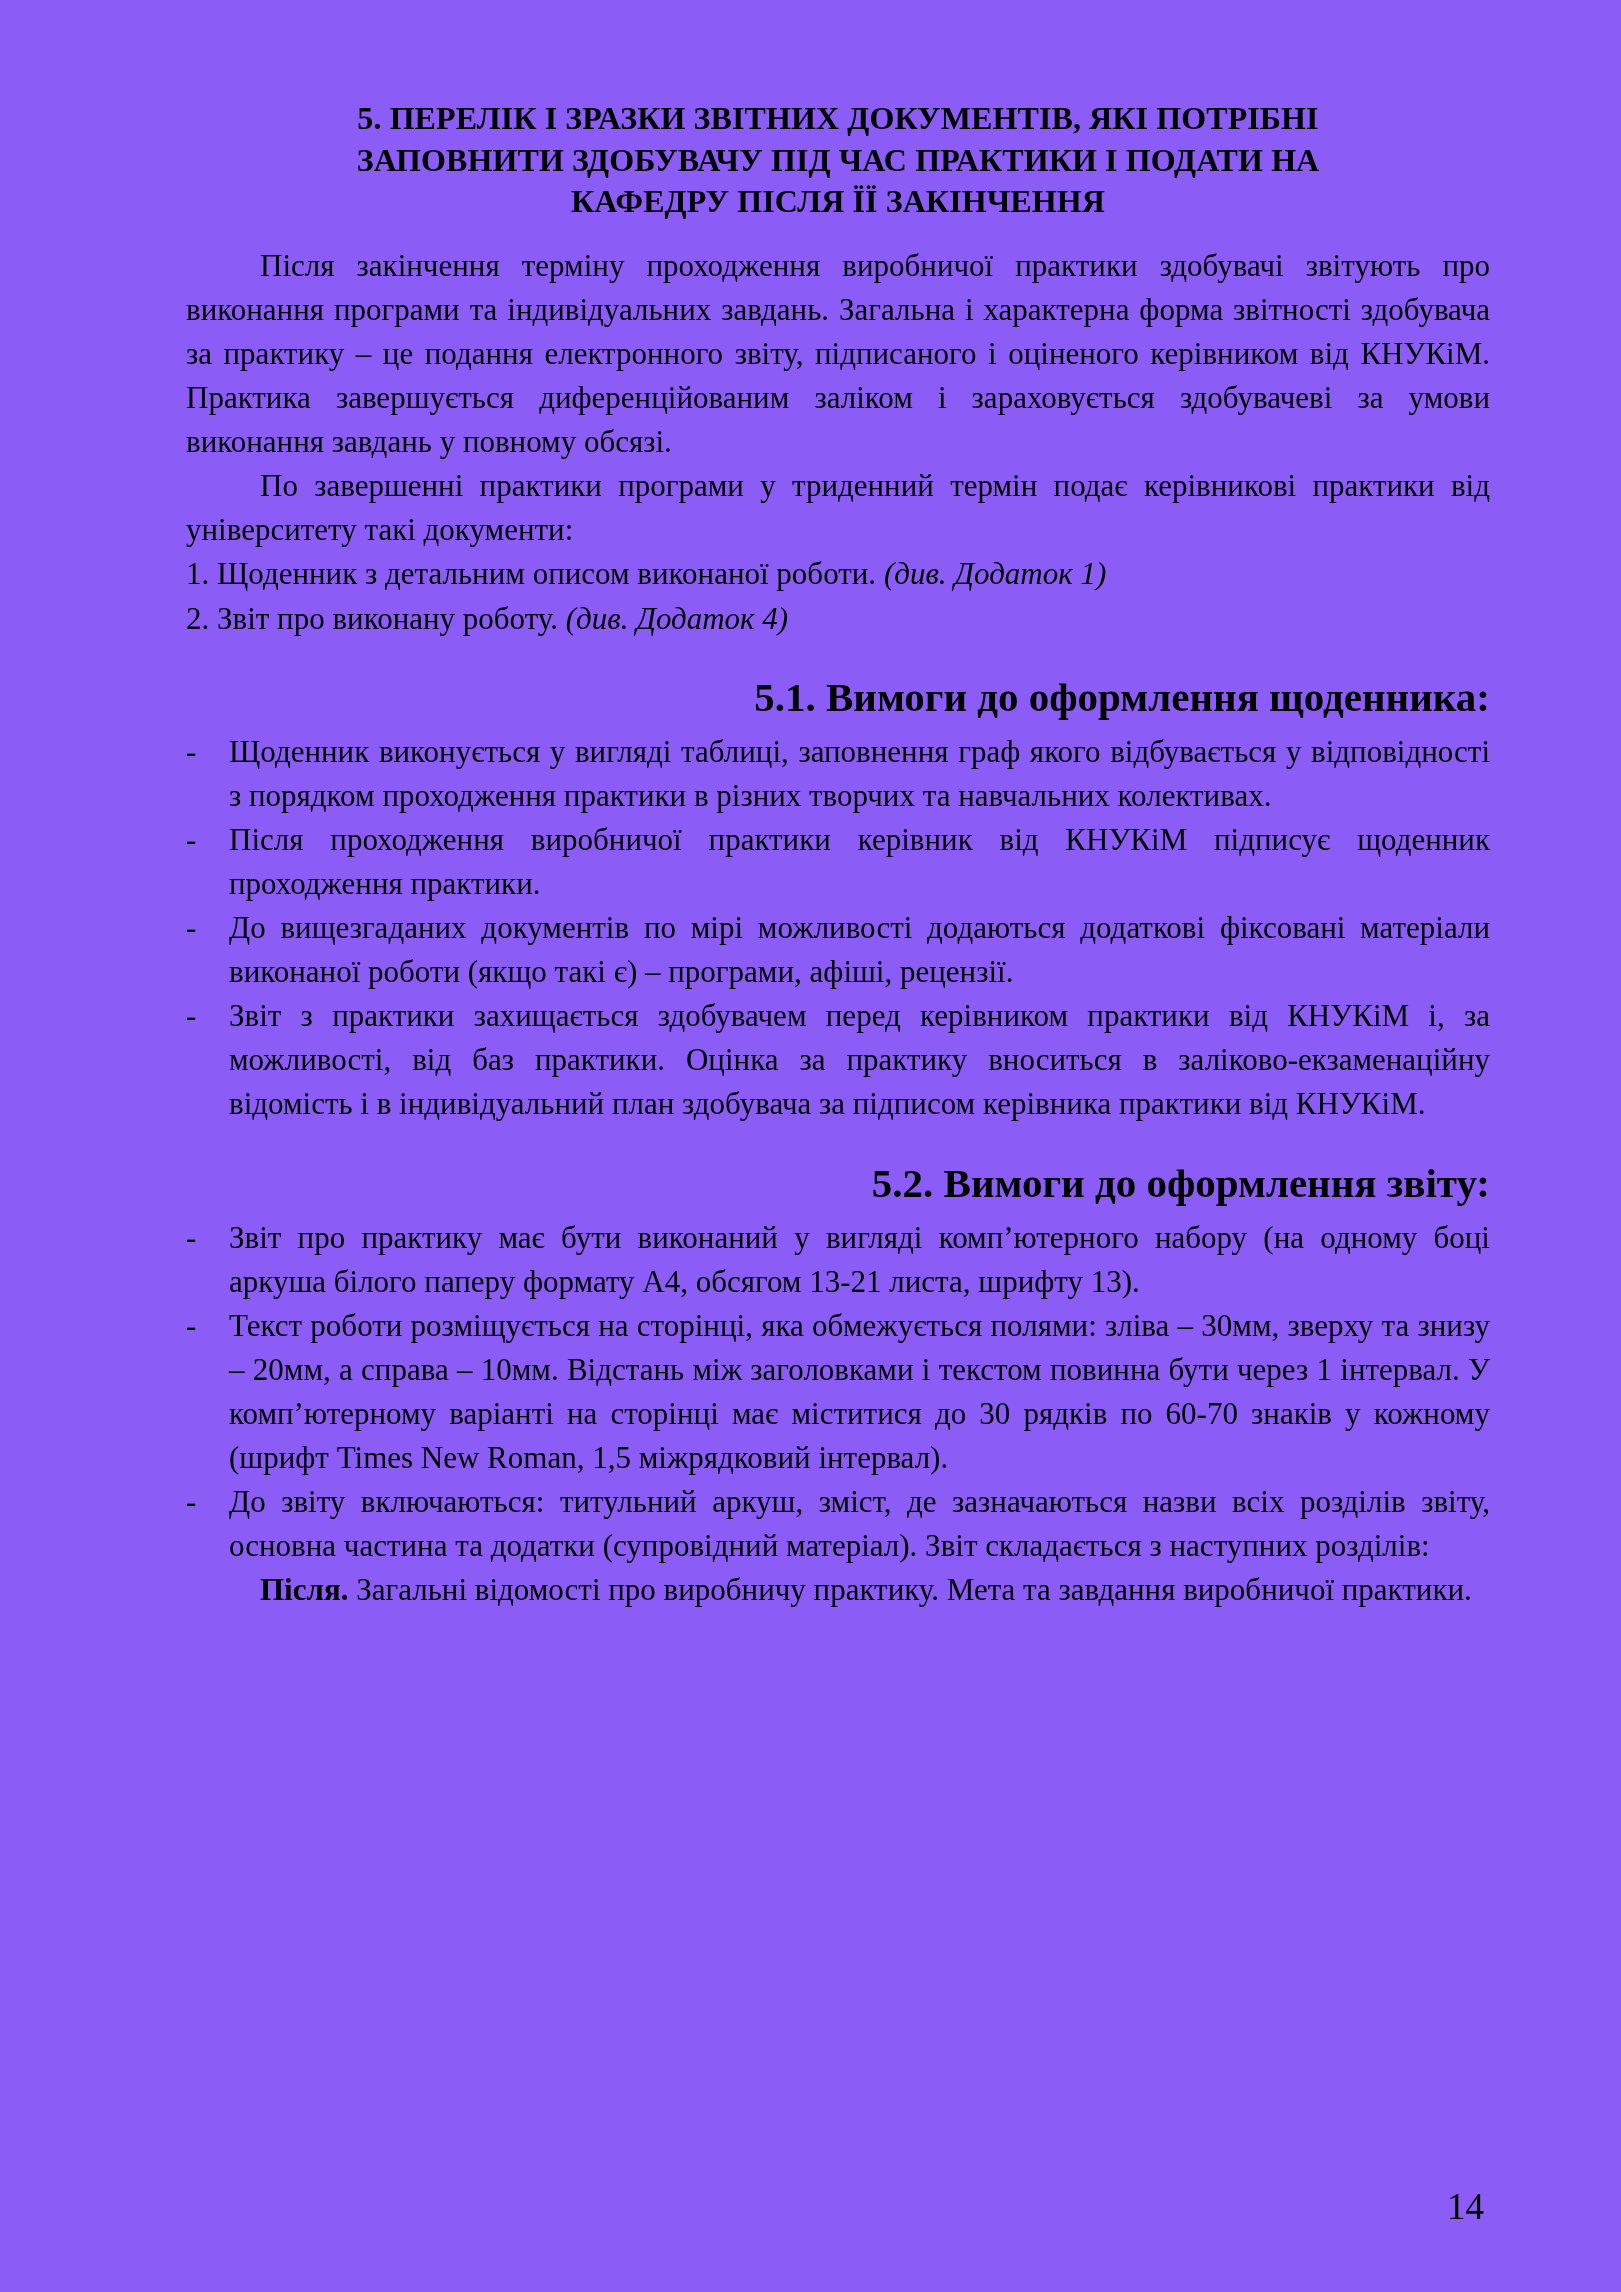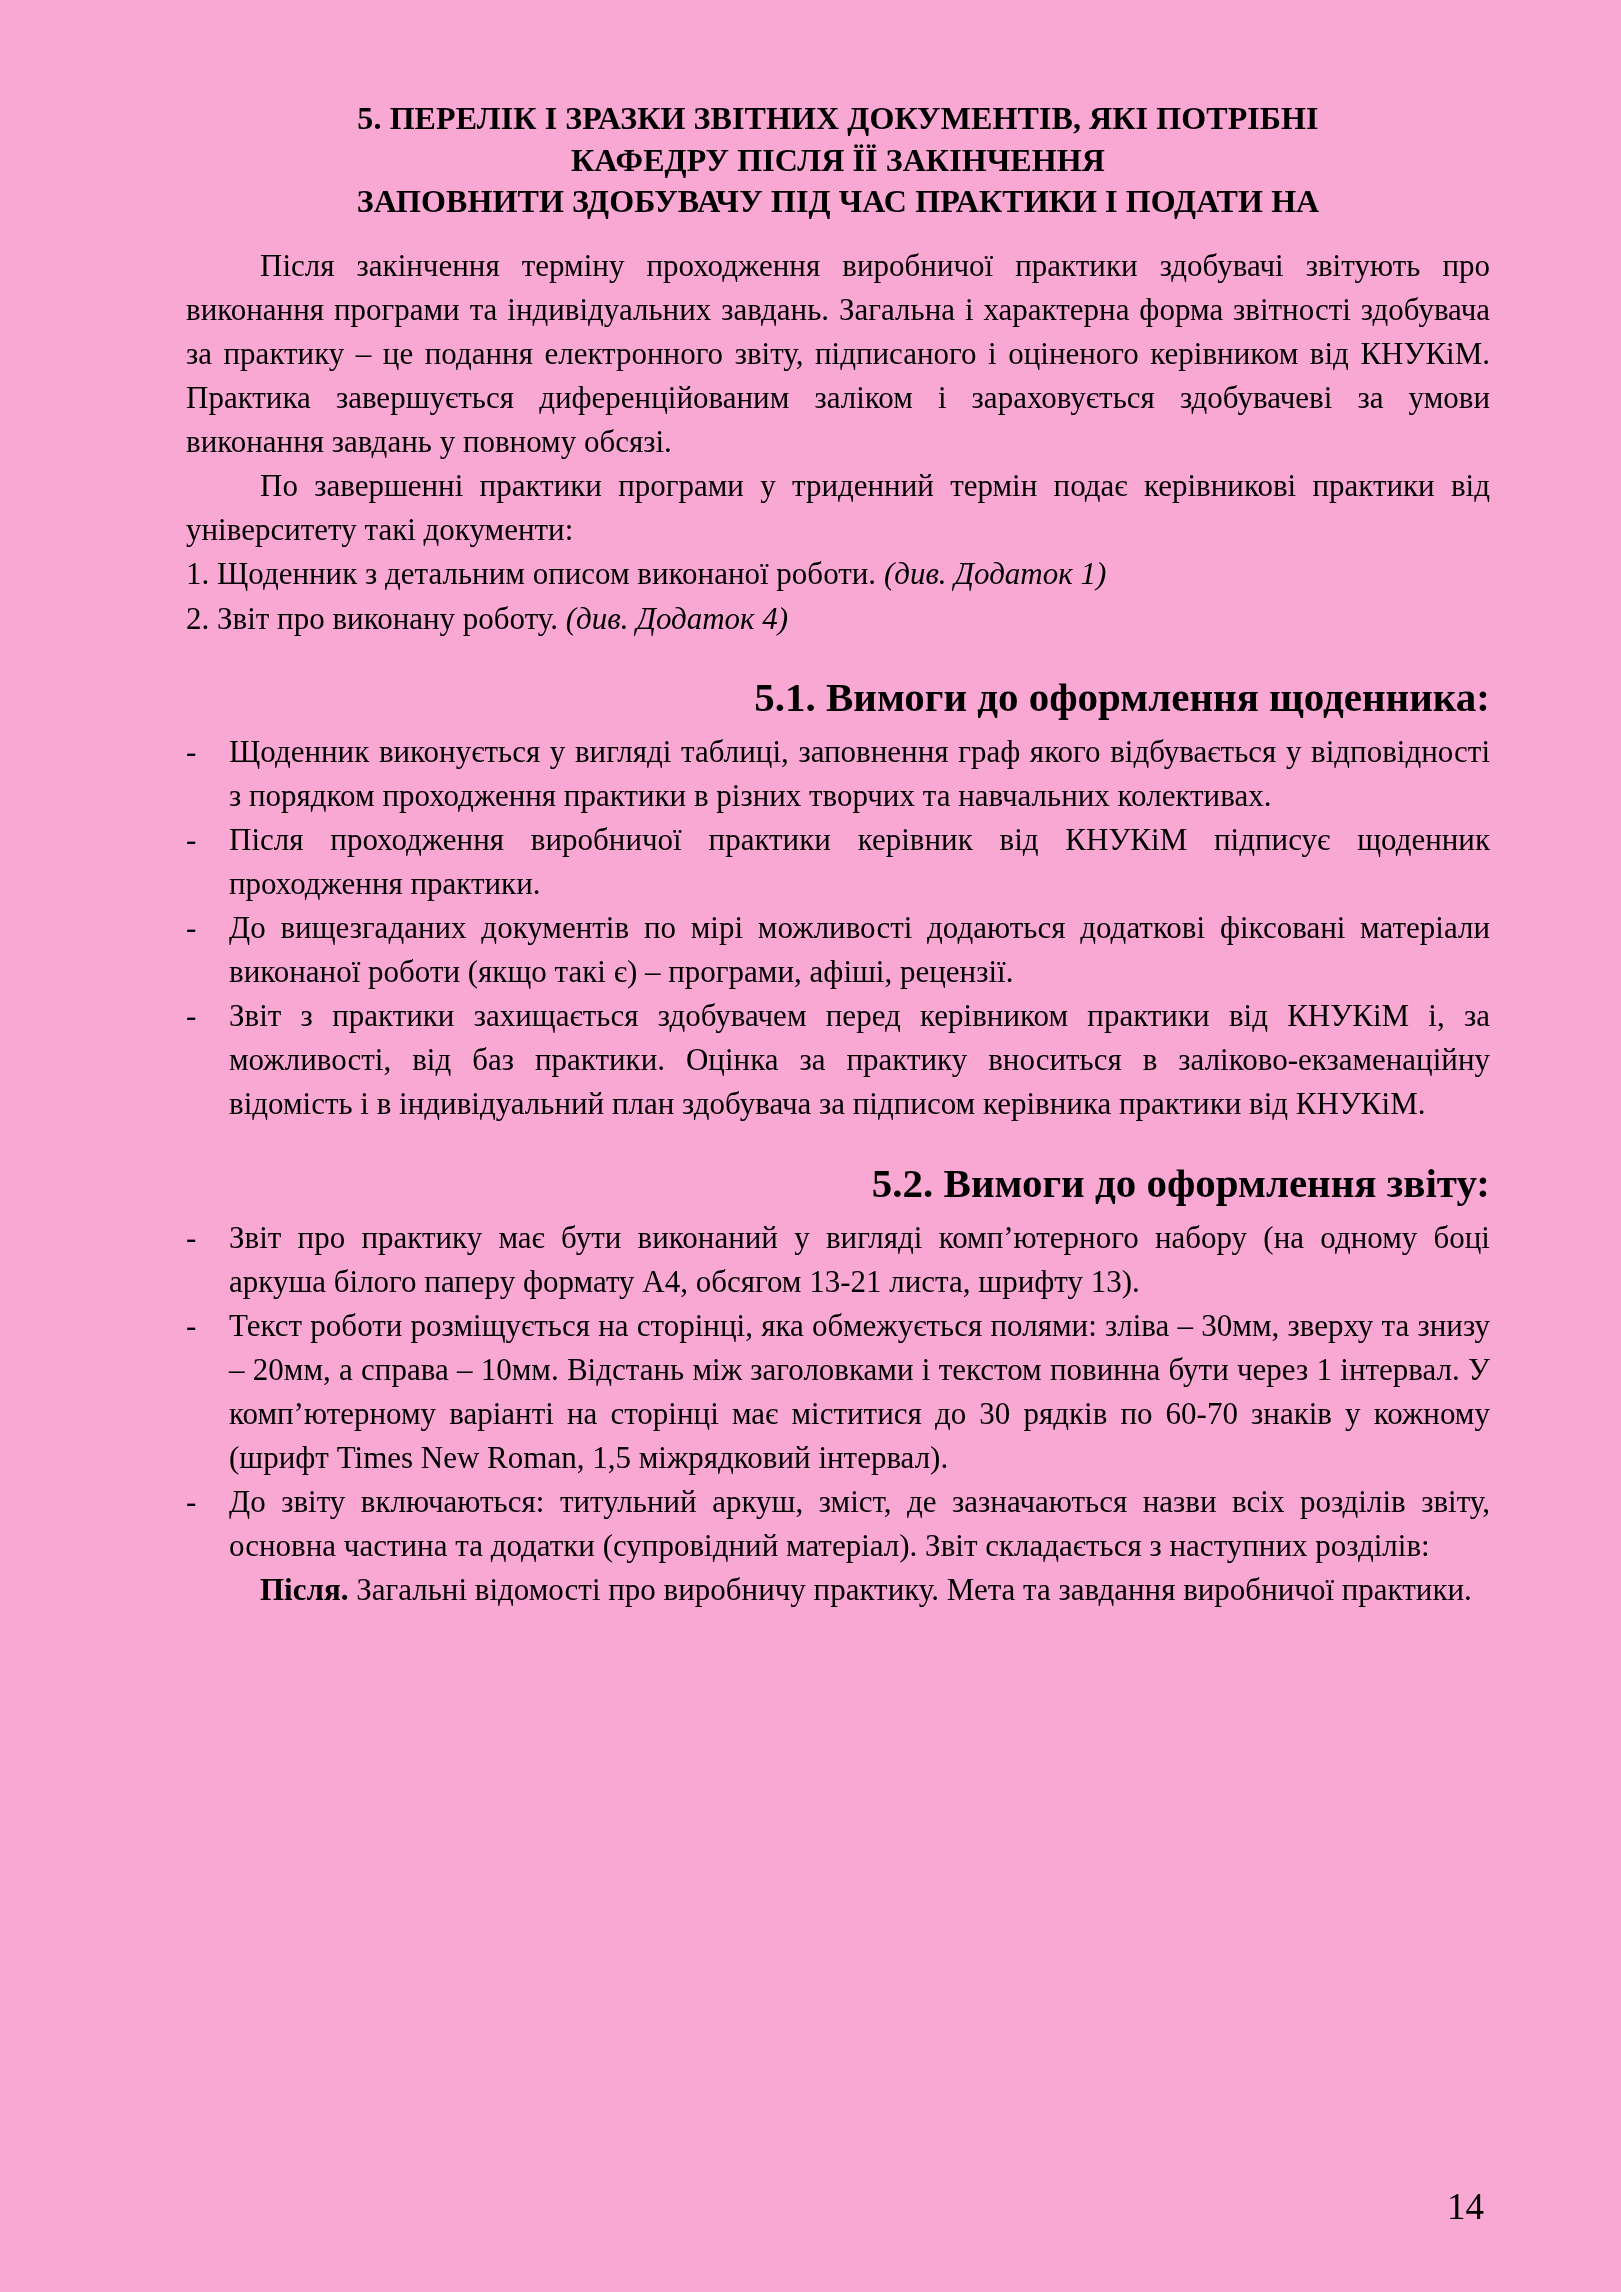--- a/index.html
+++ b/index.html
@@ -4,21 +4,21 @@
 <style>
   html, body {
     margin: 0;
     padding: 0;
     background: #ffffff;
   }
   .page {
     position: relative;
     width: 1621px;
     height: 2293px;
-    background: #f9a8d4;
+    background: #8b5cf6;
     box-sizing: border-box;
     padding: 98px 137px 59px 186px;
     font-family: "Liberation Serif", "DejaVu Serif", serif;
     color: #000000;
     overflow: hidden;
   }
   .doc-body {
     width: 1304px;
   }
   .doc-title {
@@ -85,22 +85,22 @@
   }
 </style>
 </head>
 <body>
 
 <div class="page">
   <div class="doc-body">
 
     <div class="doc-title">
       <span class="tline">5. ПЕРЕЛІК І ЗРАЗКИ ЗВІТНИХ ДОКУМЕНТІВ, ЯКІ ПОТРІБНІ</span>
+      <span class="tline">ЗАПОВНИТИ ЗДОБУВАЧУ  ПІД ЧАС ПРАКТИКИ І ПОДАТИ НА</span>
       <span class="tline">КАФЕДРУ ПІСЛЯ ЇЇ ЗАКІНЧЕННЯ</span>
-      <span class="tline">ЗАПОВНИТИ ЗДОБУВАЧУ  ПІД ЧАС ПРАКТИКИ І ПОДАТИ НА</span>
     </div>
 
     <p class="para">Після закінчення терміну проходження виробничої практики здобувачі звітують про виконання програми та індивідуальних завдань. Загальна і характерна форма звітності здобувача за практику – це подання електронного звіту, підписаного і оціненого керівником від КНУКіМ. Практика завершується диференційованим заліком і зараховується здобувачеві за умови виконання завдань у повному обсязі.</p>
 
     <p class="para">По завершенні практики програми у триденний термін подає керівникові практики від університету такі документи:</p>
 
     <p class="numitem">
       <span>1. Щоденник з детальним описом виконаної роботи. </span><span class="it">(див. Додаток 1)</span>
     </p>
 

